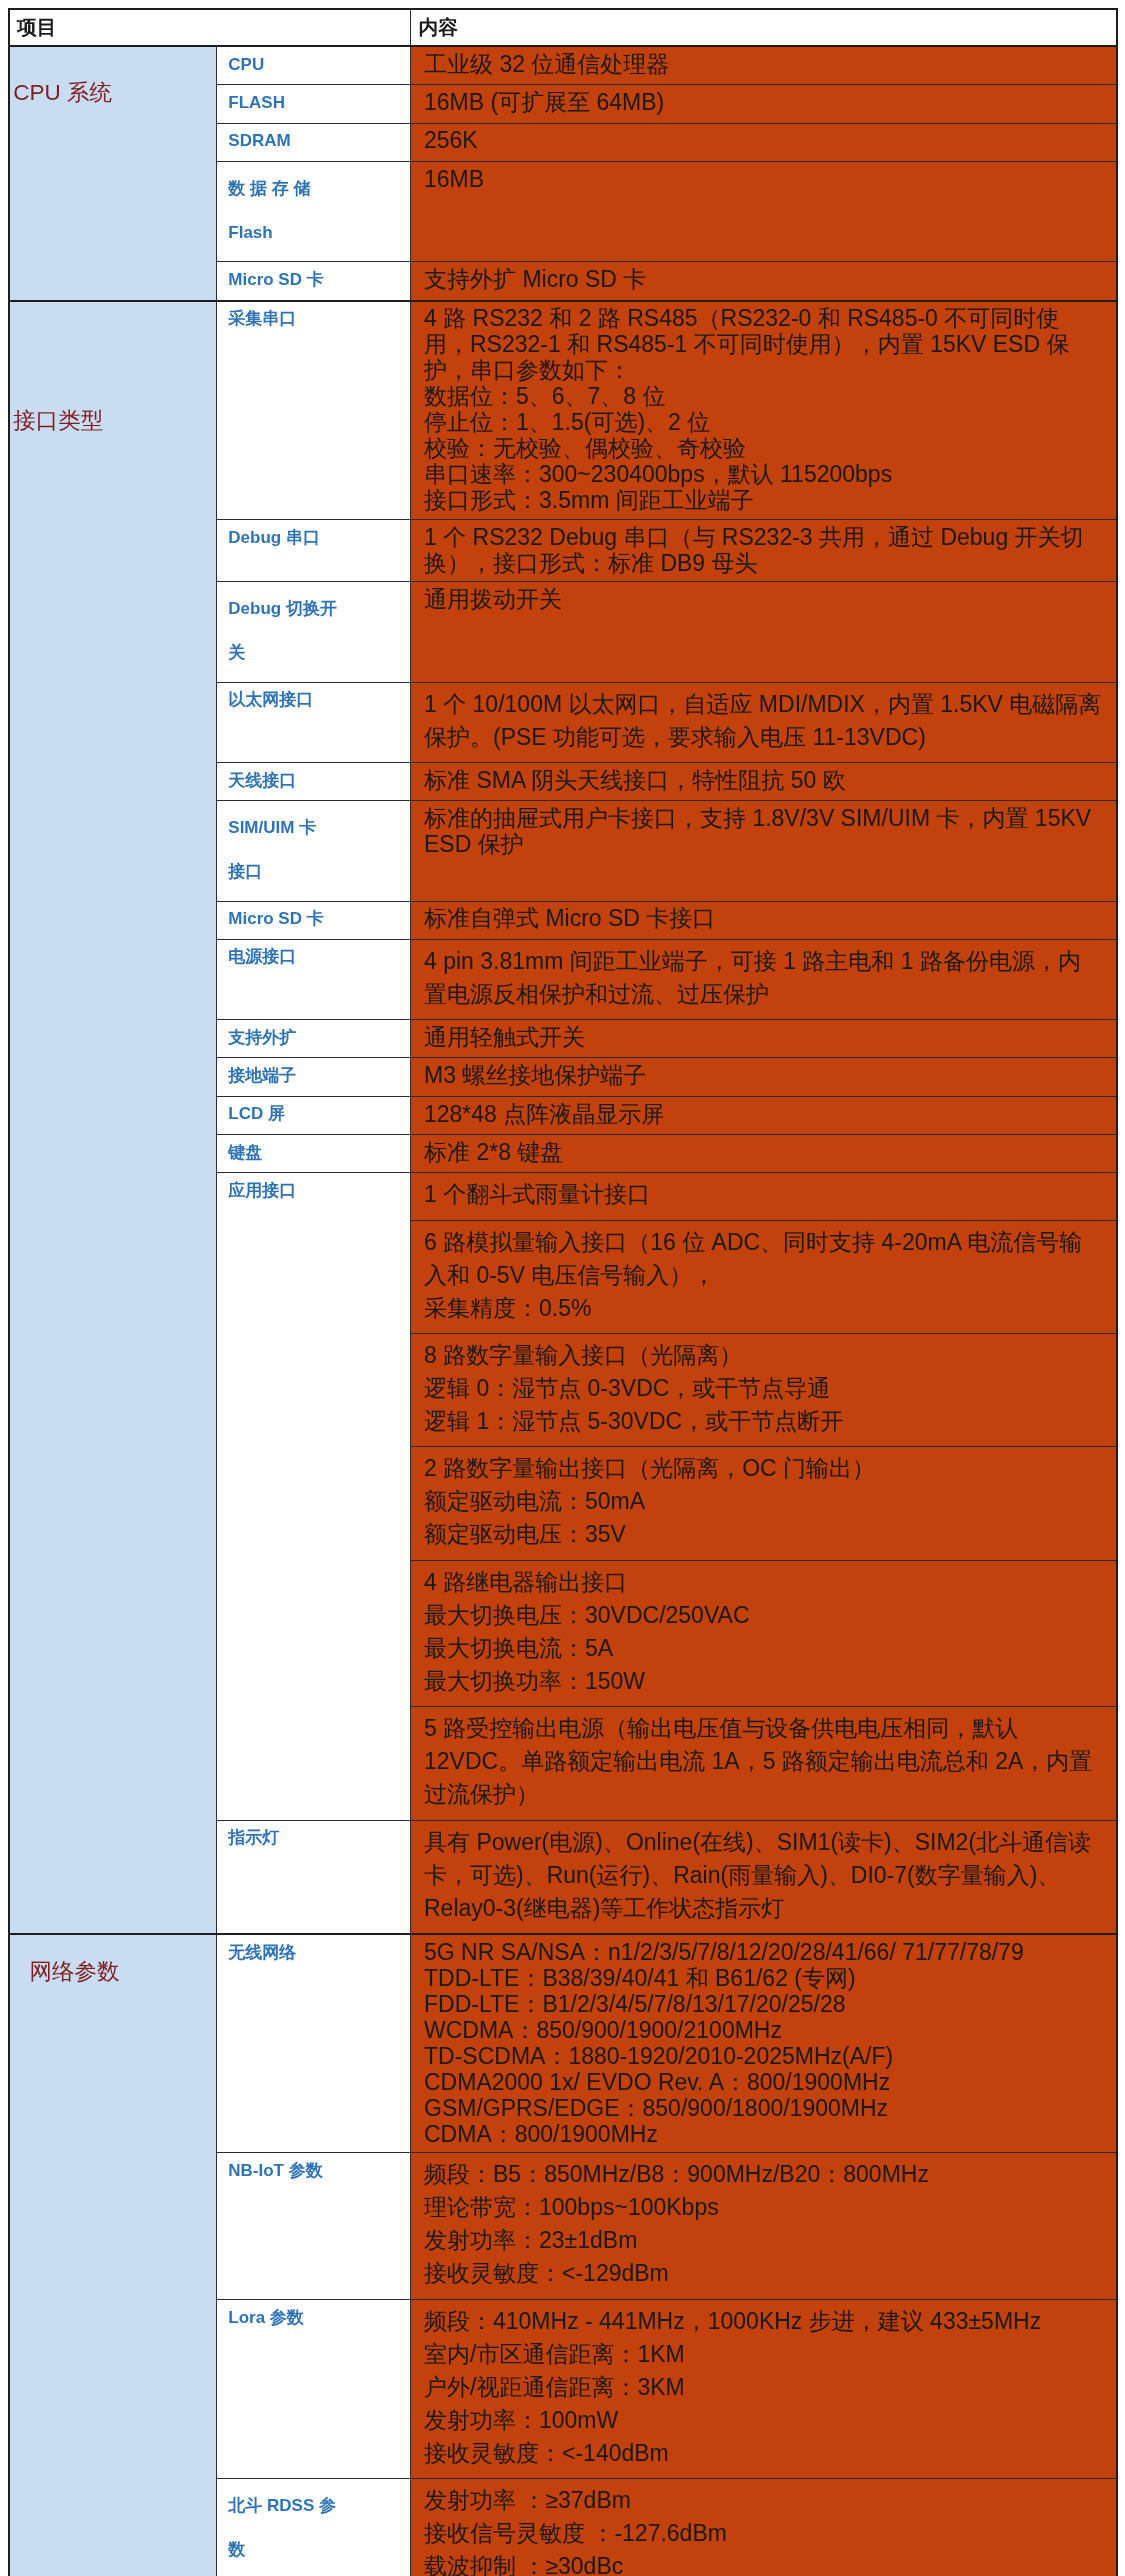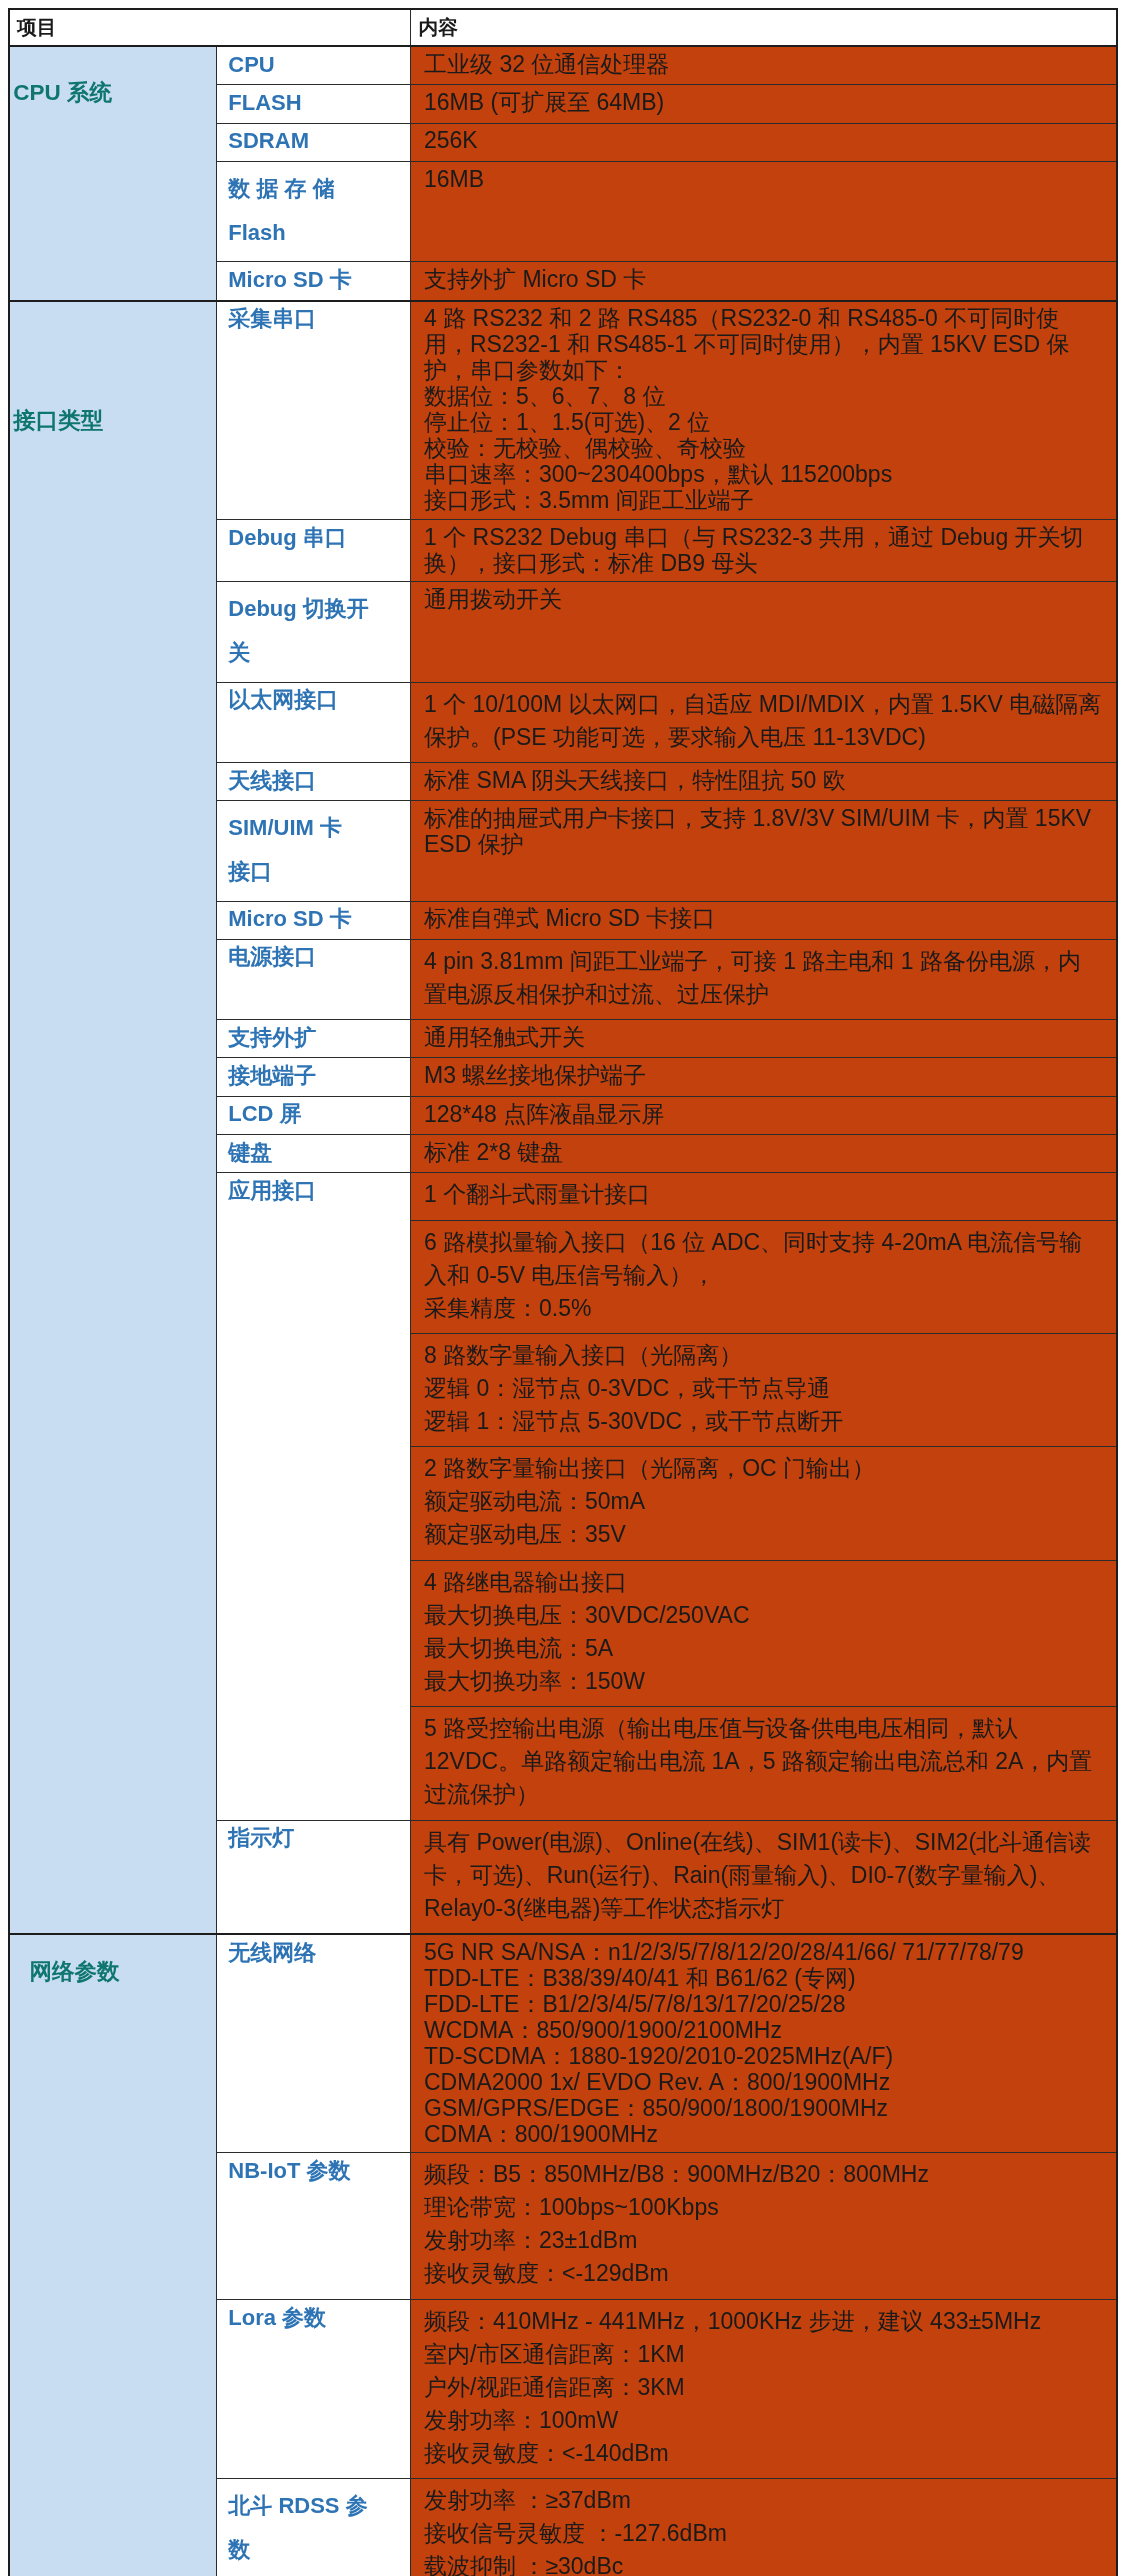--- a/index.html
+++ b/index.html
@@ -32,33 +32,33 @@
     font-size: 19.7px;
     font-weight: bold;
     padding: 5.6px 7.5px;
     background: #ffffff;
     line-height: 24.4px;
   }
   
   td.cat {
     background: #c9ddf2;
     font-size: 22.5px;
-    font-weight: bold;
+    font-weight: normal;
     text-align: center;
-    color: #0f766e;
+    color: #7f1d1d;
     line-height: 28px;
     padding: 5.6px 3.8px;
     margin-left: 20px;
   }
   td.cat.pt-sm { padding-top: 32px; }
   td.cat.pt-lg { padding-top: 105px; }
   td.cat.pt-xs { padding-top: 22.5px; padding-left: 20px; }
   
   td.item {
-    font-size: 22px;
+    font-size: 17px;
     font-weight: bold;
     color: #2e74b5;
     padding: 4.7px 5.6px 6.6px 11.3px;
     line-height: 26px;
     white-space: pre-line;
     background: #ffffff;
   }
   td.item.loose { line-height: 44px; margin-top: 18px; }
   
   td.content {

